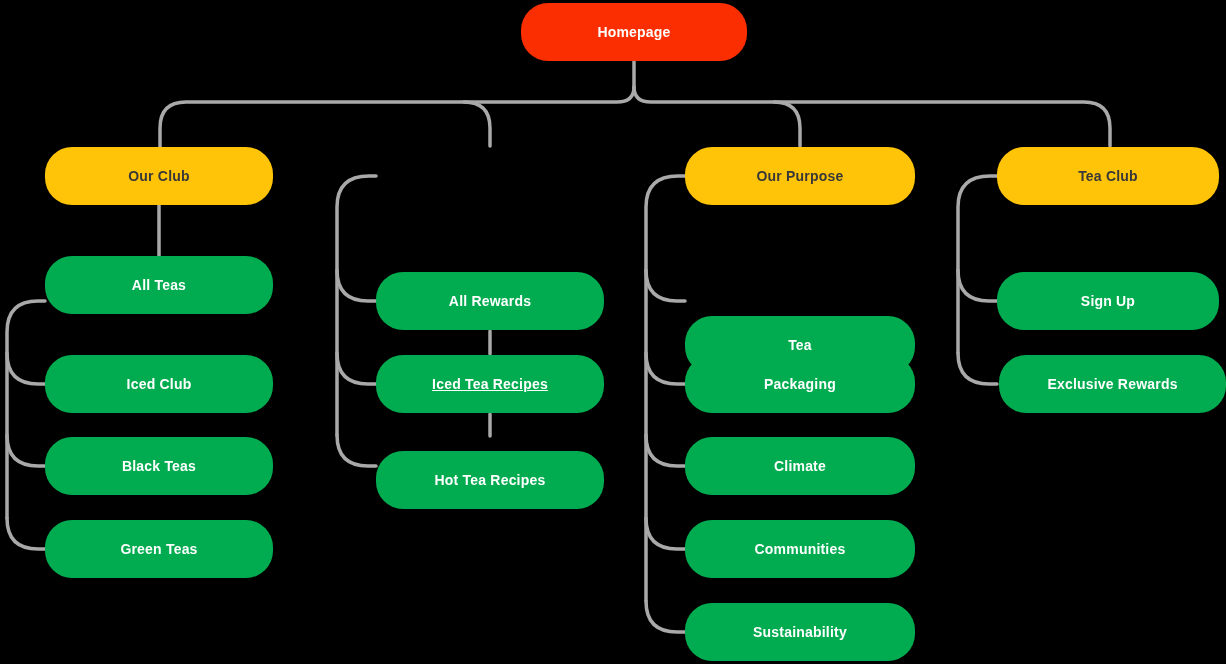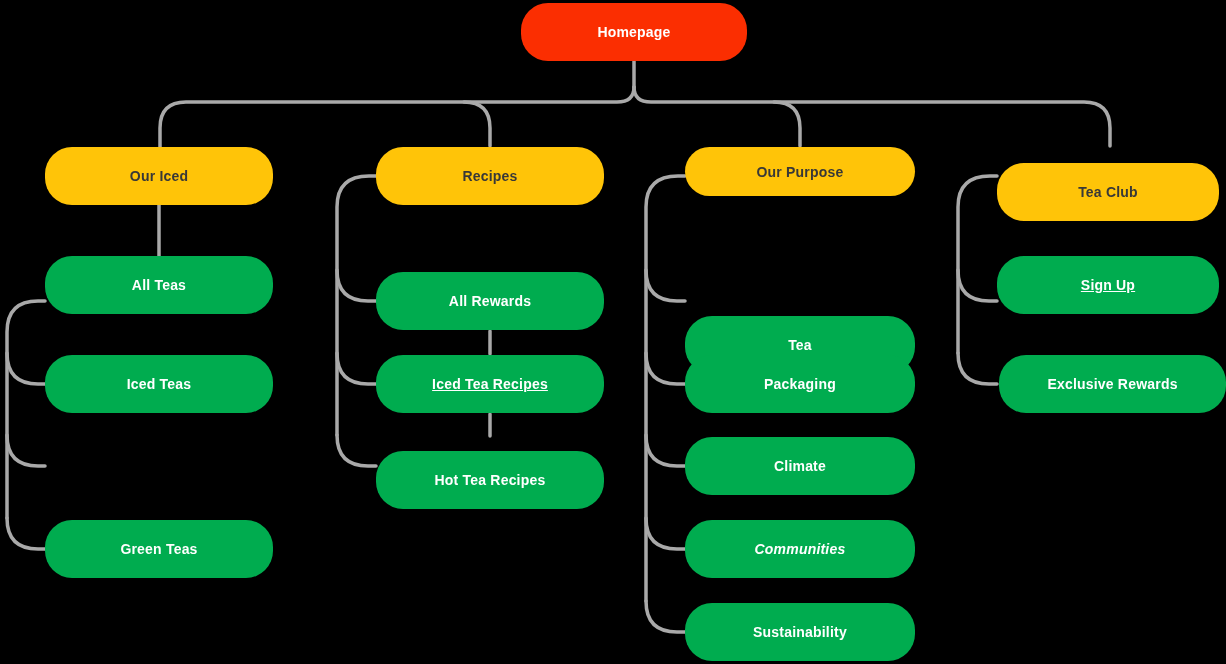--- a/index.html
+++ b/index.html
@@ -88,35 +88,35 @@
     </g>
     <g>
       <path d="M997 176 H990 Q958 176 958 207 V353"></path>
       <path d="M958 270 Q958 301 989 301 H997"></path>
       <path d="M958 353 Q958 384 989 384 H997"></path>
     </g>
   </svg>
 
   <div class="node root" style="left:521px; top:3px; width:226px; height:58px;">Homepage</div>
 
-  <div class="node section" style="left:45px; top:147px; width:228px; height:58px;">Our Iced</div>
-  <div class="node section" style="left:376px; top:147px; width:228px; height:58px;">Recipes</div>
-  <div class="node section" style="left:685px; top:147px; width:230px; height:49px;text-align:right;">Our Purpose</div>
-  <div class="node section" style="left:997px; top:147px; width:222px; height:58px;margin-top:16px;">Tea Club</div>
+  <div class="node section" style="left:45px; top:147px; width:228px; height:58px;">Our Club</div>
+  <div class="node section" style="left:685px; top:147px; width:230px; height:58px;text-align:right;">Our Purpose</div>
+  <div class="node section" style="left:997px; top:147px; width:222px; height:58px;">Tea Club</div>
 
   <div class="node page" style="left:45px; top:256px; width:228px; height:58px;">All Teas</div>
-  <div class="node page" style="left:45px; top:355px; width:228px; height:58px;">Iced Teas</div>
+  <div class="node page" style="left:45px; top:355px; width:228px; height:58px;">Iced Club</div>
+  <div class="node page" style="left:45px; top:437px; width:228px; height:58px;">Black Teas</div>
   <div class="node page" style="left:45px; top:520px; width:228px; height:58px;">Green Teas</div>
 
   <div class="node page" style="left:376px; top:272px; width:228px; height:58px;">All Rewards</div>
   <div class="node page" style="left:376px; top:355px; width:228px; height:58px;text-decoration:underline;">Iced Tea Recipes</div>
   <div class="node page" style="left:376px; top:437px; width:228px; height:58px;margin-top:14px;">Hot Tea Recipes</div>
 
   <div class="node page" style="left:685px; top:272px; width:230px; height:58px;margin-top:44px;">Tea</div>
   <div class="node page" style="left:685px; top:355px; width:230px; height:58px;">Packaging</div>
   <div class="node page" style="left:685px; top:437px; width:230px; height:58px;">Climate</div>
-  <div class="node page" style="left:685px; top:520px; width:230px; height:58px;font-style:italic;">Communities</div>
+  <div class="node page" style="left:685px; top:520px; width:230px; height:58px;">Communities</div>
   <div class="node page" style="left:685px; top:603px; width:230px; height:58px;">Sustainability</div>
 
-  <div class="node page" style="left:997px; top:256px; width:222px; height:58px;text-decoration:underline;">Sign Up</div>
+  <div class="node page" style="left:997px; top:272px; width:222px; height:58px;">Sign Up</div>
   <div class="node page" style="left:999px; top:355px; width:227px; height:58px;">Exclusive Rewards</div>
 
 </div>
 
 </body></html>

